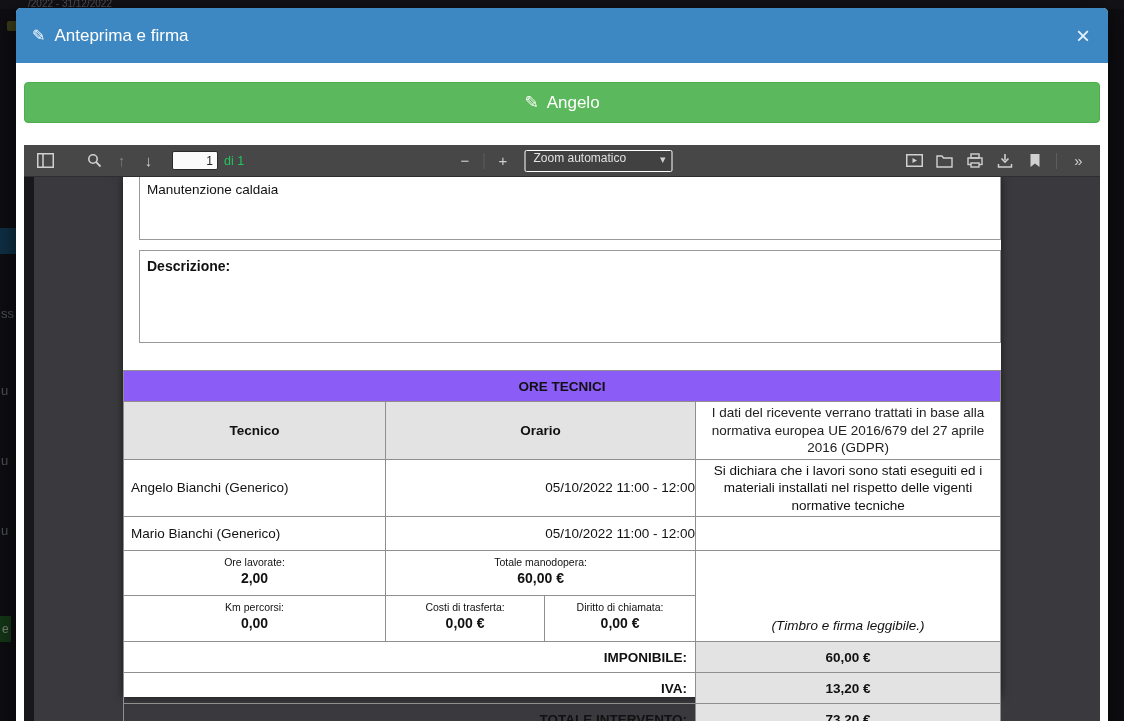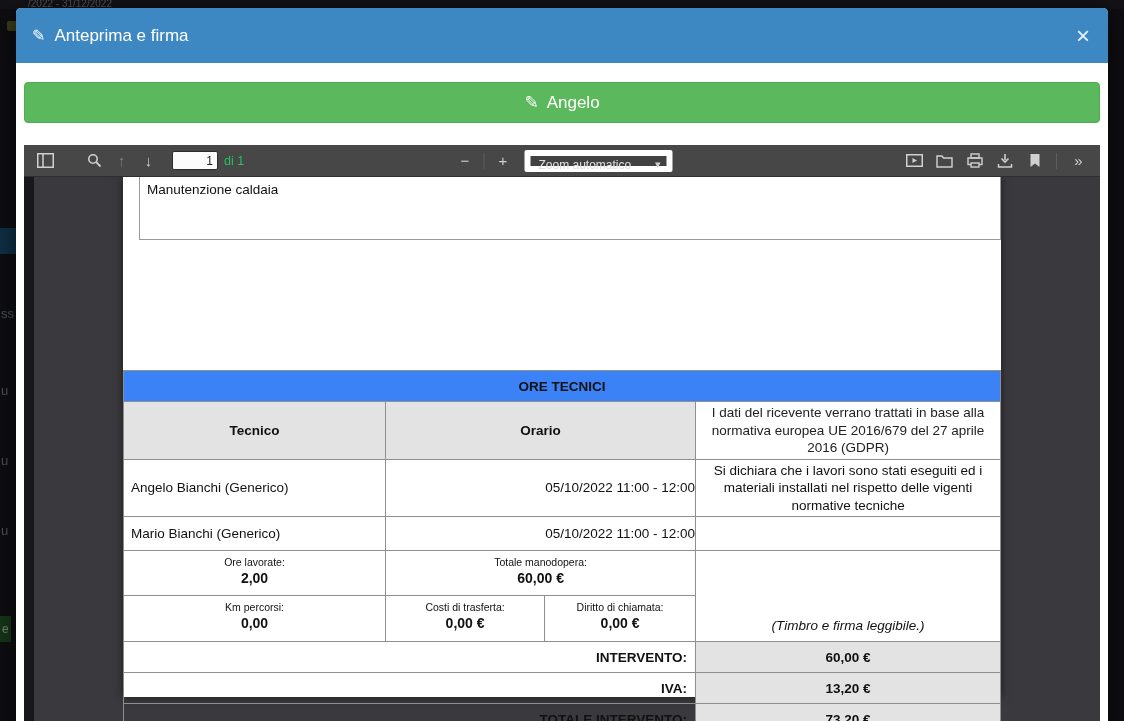--- a/index.html
+++ b/index.html
@@ -73,22 +73,22 @@
   .page-input {
     width: 46px; height: 19px; margin: 0 6px 0 10px;
     border: 1px solid #2b2b2b; border-radius: 2px; background: #fbfbfb;
     font-size: 12px; text-align: right; padding-right: 4px;
     font-family: "Liberation Sans", sans-serif; color: #222;
   }
   .di-label { font-size: 12.5px; color: #22c55e; }
   .tb-center { position: absolute; left: 50%; transform: translateX(-50%); display: flex; align-items: center; }
   .zoom-select {
     margin-left: 8px; width: 148px; height: 22px; position: relative; cursor: pointer;
-    background: #414141; border: 6px solid #ffffff; border-radius: 2px;
-    display: flex; align-items: center; padding: 8px 20px 0 8px;
+    background: #414141; border: 1px solid #ffffff; border-radius: 2px;
+    display: flex; align-items: flex-start; padding: 0 20px 0 8px;
     font-size: 12px; color: #e0e0e0;
   }
   .zoom-select .caret { position: absolute; right: 6px; top: 2px; font-size: 11px; color: #cfcfcf; }
 
   .pdf-viewport { position: relative; height: 567px; background: #3a3a3e; overflow: hidden; }
   .side-strip { position: absolute; left: 0; top: 0; width: 10px; height: 100%; background: #18181b; }
   .page {
     position: relative; margin: 0 auto; width: 878px; height: 520px;
     background: #ffffff; box-shadow: 0 0 8px rgba(0,0,0,0.55);
     color: #111; overflow: visible;
@@ -96,21 +96,21 @@
 
   
   .doc-box { position: absolute; left: 16px; right: 0; border: 1px solid #999; background: #fff; }
   .box-activity { top: -12px; height: 75px; }
   .box-activity span { display: block; padding: 16px 0 0 7px; font-size: 13.5px; }
   .box-desc { top: 73px; height: 93px; }
   .box-desc span { display: block; padding: 7px 0 0 7px; font-size: 14px; font-weight: bold; }
 
   table.ore { position: absolute; top: 193px; left: 0; width: 878px; border-collapse: collapse; }
   table.ore td { border: 1px solid #8f8f8f; font-size: 13.5px; }
-  td.t-title { background: #3b82f6; text-align: center; font-weight: bold; font-size: 15px; height: 31px; }
+  td.t-title { background: #8b5cf6; text-align: center; font-weight: bold; font-size: 15px; height: 31px; }
   td.t-hdr { background: #e3e3e3; text-align: center; font-weight: bold; height: 34px; }
   td.t-gdpr { font-size: 9px; text-align: center; line-height: 1.3; padding: 2px 12px; color: #222; }
   td.t-name { padding-left: 7px; height: 34px; }
   td.t-time { text-align: right; }
   td.t-note { font-size: 9.5px; text-align: center; line-height: 1.3; padding: 2px 8px; }
   td.t-mini { height: 45px; text-align: center; vertical-align: top; padding-top: 5px; }
   .mini-label { font-size: 10.5px; }
   .mini-val { font-size: 14px; font-weight: bold; margin-top: 2px; }
   td.t-split { padding: 0; height: 46px; }
   .split { display: flex; height: 100%; }
@@ -233,20 +233,23 @@
 
       <div class="pdf-viewport">
         <div class="side-strip"></div>
 
         <div class="page">
 
           <div class="doc-box box-activity">
             <span>Manutenzione caldaia</span>
           </div>
 
+          <div class="doc-box box-desc">
+            <span>Descrizione:</span>
+          </div>
 
           <table class="ore">
             <colgroup>
                 <col style="width:263px">
                 <col style="width:309px">
                 <col style="width:306px">
               </colgroup>
             <tbody>
                 <tr>
               <td colspan="3" class="t-title">ORE TECNICI</td>
@@ -289,21 +292,21 @@
                     <div class="mini-val">0,00 €</div>
                   </div>
                   <div class="c2">
                     <div class="mini-label">Diritto di chiamata:</div>
                     <div class="mini-val">0,00 €</div>
                   </div>
                 </div>
               </td>
             </tr>
             <tr>
-              <td colspan="2" class="sum-label">INTERVENTO:</td>
+              <td colspan="2" class="sum-label">IMPONIBILE:</td>
               <td class="sum-val">60,00 €</td>
             </tr>
             <tr>
               <td colspan="2" class="sum-label">IVA:</td>
               <td class="sum-val">13,20 €</td>
             </tr>
             <tr>
               <td colspan="2" class="sum-label">TOTALE INTERVENTO:</td>
               <td class="sum-val">73,20 €</td>
             </tr>

